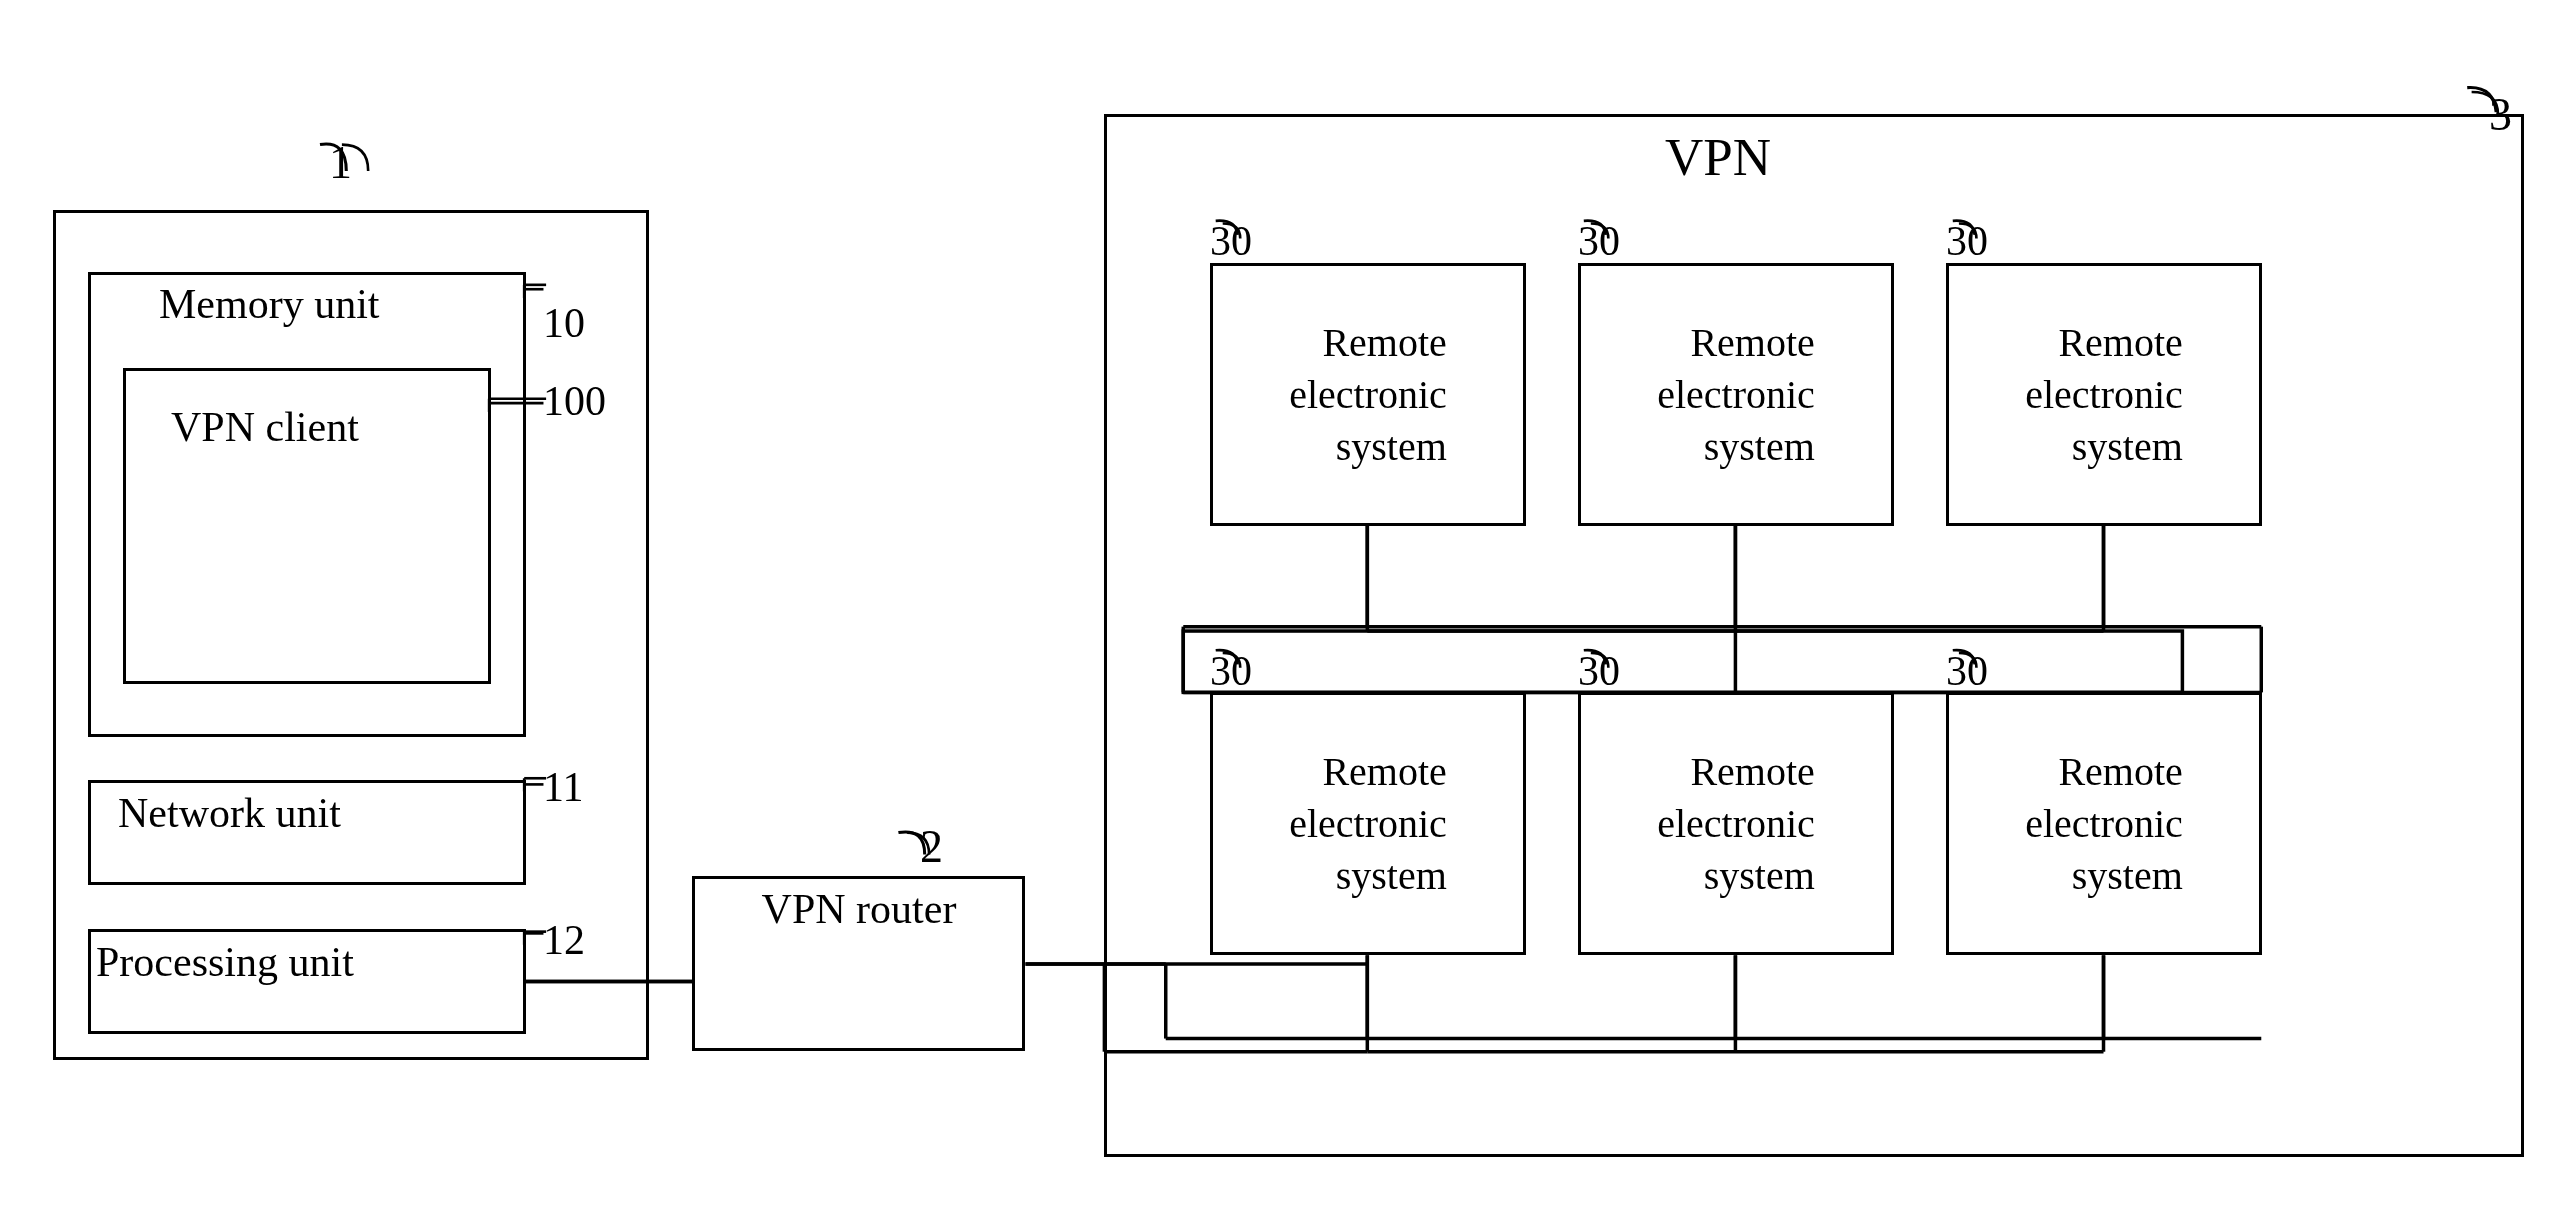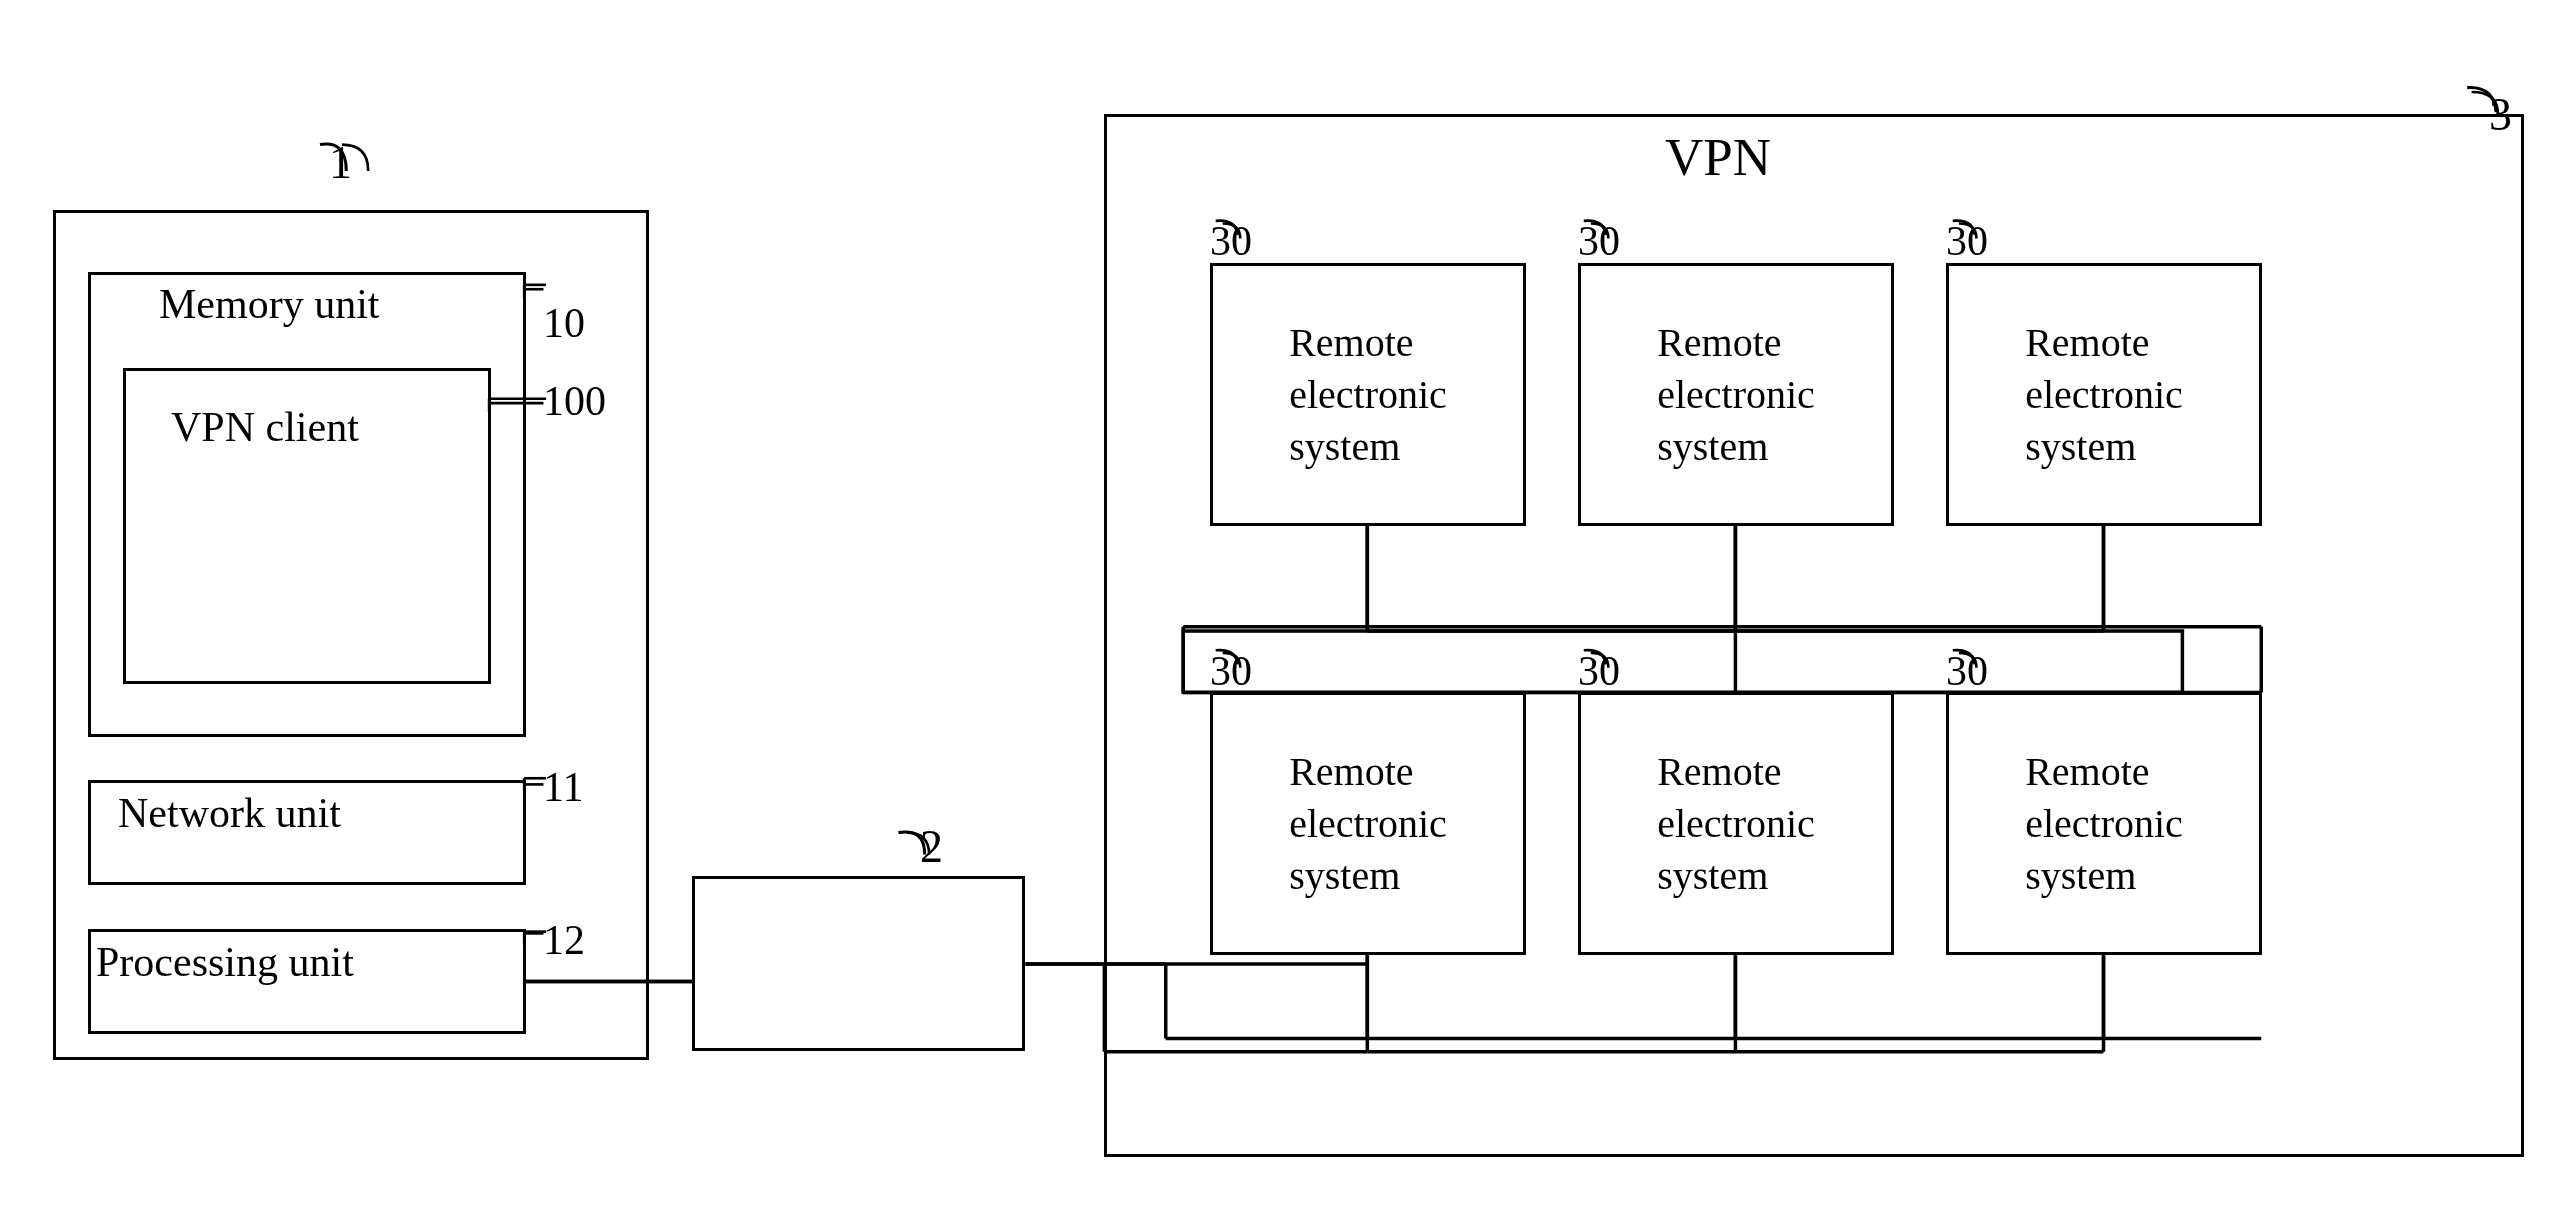--- a/index.html
+++ b/index.html
@@ -179,21 +179,21 @@
 
     
     .remote-box {
       position: absolute;
       width: 316px;
       height: 263px;
       border: 3.5px solid #000;
       display: flex;
       align-items: center;
       justify-content: center;
-      text-align: left;
+      text-align: right;
       font-size: 40px;
       line-height: 1.3;
     }
 
     .remote-box-r1c1 { left: 1210px; top: 263px; }
     .remote-box-r1c2 { left: 1578px; top: 263px; }
     .remote-box-r1c3 { left: 1946px; top: 263px; }
     .remote-box-r2c1 { left: 1210px; top: 692px; }
     .remote-box-r2c2 { left: 1578px; top: 692px; }
     .remote-box-r2c3 { left: 1946px; top: 692px; }
@@ -296,20 +296,21 @@
 
   <div class="processing-unit-box"></div>
   <div class="processing-unit-label">Processing unit</div>
 
   <div class="ref-10">10</div>
   <div class="ref-100">100</div>
   <div class="ref-11">11</div>
   <div class="ref-12">12</div>
 
   <div class="vpn-router-box"></div>
+  <div class="vpn-router-label">VPN router</div>
 
   <div class="ref-2">2</div>
 
   <div class="vpn-outer-box"></div>
   <div class="vpn-label">VPN</div>
 
   <div class="ref-3">3</div>
 
   <div class="remote-box remote-box-r1c1">Remote<br>electronic<br>system</div>
   <div class="remote-box remote-box-r1c2">Remote<br>electronic<br>system</div>

